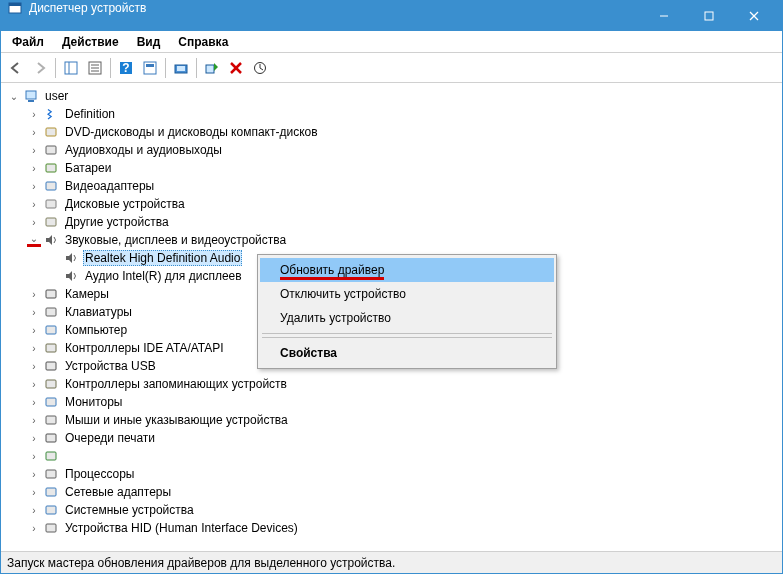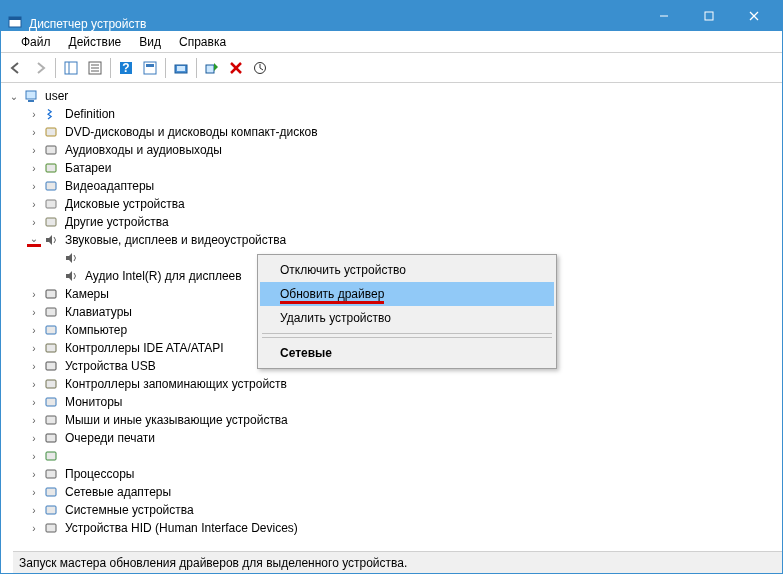--- a/index.html
+++ b/index.html
@@ -1,28 +1,28 @@
 <!DOCTYPE html>
 <html><head>
 <meta charset="utf-8">
 <style>
   * { box-sizing: border-box; font-family: "Segoe UI", Tahoma, sans-serif; font-size: 12px; }
   body { margin: 0; background: #fff; width: 783px; height: 574px; overflow: hidden; border: 1px solid #3a8fcf; }
-  .titlebar { background: #3a8fcf; color: #fff; height: 30px; display: flex; align-items: flex-end; padding: 0 6px; }
+  .titlebar { background: #3a8fcf; color: #fff; height: 30px; display: flex; align-items: flex-start; padding: 0 6px; }
   .titlebar .icon { width: 16px; height: 16px; margin-right: 6px; display:flex; align-items:center; justify-content:center; }
   .titlebar .title { flex: 1; font-size: 12px; }
   .win-btns { display: flex; }
   .win-btn { width: 45px; height: 30px; display:flex; align-items:center; justify-content:center; color:#fff; }
-  .menubar { display:flex; height:22px; align-items:center; border-bottom:1px solid #d0d0d0; padding: 0 12px; gap:2px;}
+  .menubar { display:flex; height:22px; align-items:center; border-bottom:1px solid #d0d0d0; padding: 0 3px; gap:2px;font-weight:bold;}
   .menu-item { padding: 2px 8px; }
   .toolbar { display:flex; height:30px; align-items:center; border-bottom:1px solid #d0d0d0; padding: 0 4px; gap:2px;}
   .tool-btn { width:22px; height:22px; display:flex; align-items:center; justify-content:center; border:1px solid transparent; }
   .tool-sep { width:1px; height:20px; background:#c0c0c0; margin:0 2px;}
   .content { position:relative; height: calc(100% - 30px - 22px - 30px - 22px); overflow:auto; padding: 4px 4px;}
-  .statusbar { height:22px; border-top:1px solid #d0d0d0; display:flex; align-items:center; padding:0 6px; background:#f0f0f0;margin-left:12px;}
+  .statusbar { height:22px; border-top:1px solid #d0d0d0; display:flex; align-items:center; padding:0 6px; background:#f0f0f0;}
   .tree { list-style:none; margin:0; padding:0; }
   .tree ul { list-style:none; margin:0; padding:0 0 0 20px; }
   .node { display:flex; align-items:center; height:18px; padding:0 2px; white-space:nowrap; }
   .node .expander { width:14px; height:14px; display:flex; align-items:center; justify-content:center; margin-right:2px; font-size:10px; color:#606060; }
   .node .ico { width:16px; height:16px; margin-right:4px; display:flex; align-items:center; justify-content:center; }
   .node.selected > .label-wrap { background:#cde8ff; border:1px dotted #3a8fcf; padding:0 1px; }
   .label-wrap { padding:0 2px; }
   .red-underline { border-bottom: 3px solid #d20000; }
   .ctx-menu { position:absolute; background:#f0f0f0; border:1px solid #a0a0a0; box-shadow:2px 2px 4px rgba(0,0,0,0.25); padding:3px 2px; min-width:300px; }
   .ctx-item { padding: 5px 20px; }
@@ -240,20 +240,21 @@
             <ul>
               <li>
                 <div class="node selected">
                   <span class="expander"></span>
                   <span class="ico">
                     <svg width="14" height="14">
                       <path d="M2 5 L5 5 L8 2 L8 12 L5 9 L2 9 Z" fill="#606060"></path>
                       <path d="M10 4 Q13 7 10 10" fill="none" stroke="#606060"></path>
                     </svg>
                   </span>
+                  <span class="label-wrap red-underline">Realtek High Definition Audio</span>
                 </div>
               </li>
               <li>
                 <div class="node">
                   <span class="expander"></span>
                   <span class="ico">
                     <svg width="14" height="14">
                       <path d="M2 5 L5 5 L8 2 L8 12 L5 9 L2 9 Z" fill="#606060"></path>
                       <path d="M10 4 Q13 7 10 10" fill="none" stroke="#606060"></path>
                     </svg>
@@ -414,24 +415,24 @@
                 </svg>
               </span>
               <span class="label-wrap">Устройства HID (Human Interface Devices)</span>
             </div>
           </li>
         </ul>
       </li>
     </ul>
 
   <div class="ctx-menu" id="ctx" style="left: 256px; top: 171px;">
+      <div class="ctx-item hl"><span class="red-underline">Обновить драйвер</span></div>
       <div class="ctx-item">Отключить устройство</div>
-      <div class="ctx-item hl"><span class="red-underline">Обновить драйвер</span></div>
       <div class="ctx-item">Удалить устройство</div>
       <div class="ctx-sep"></div>
       <div class="ctx-sep"></div>
-      <div class="ctx-item" style="font-weight: bold;">Сетевые</div>
+      <div class="ctx-item" style="font-weight: bold;">Свойства</div>
     </div>
 </div>
 
 <div class="statusbar">
   <span>Запуск мастера обновления драйверов для выделенного устройства.</span>
 </div>
 
 </body></html>

